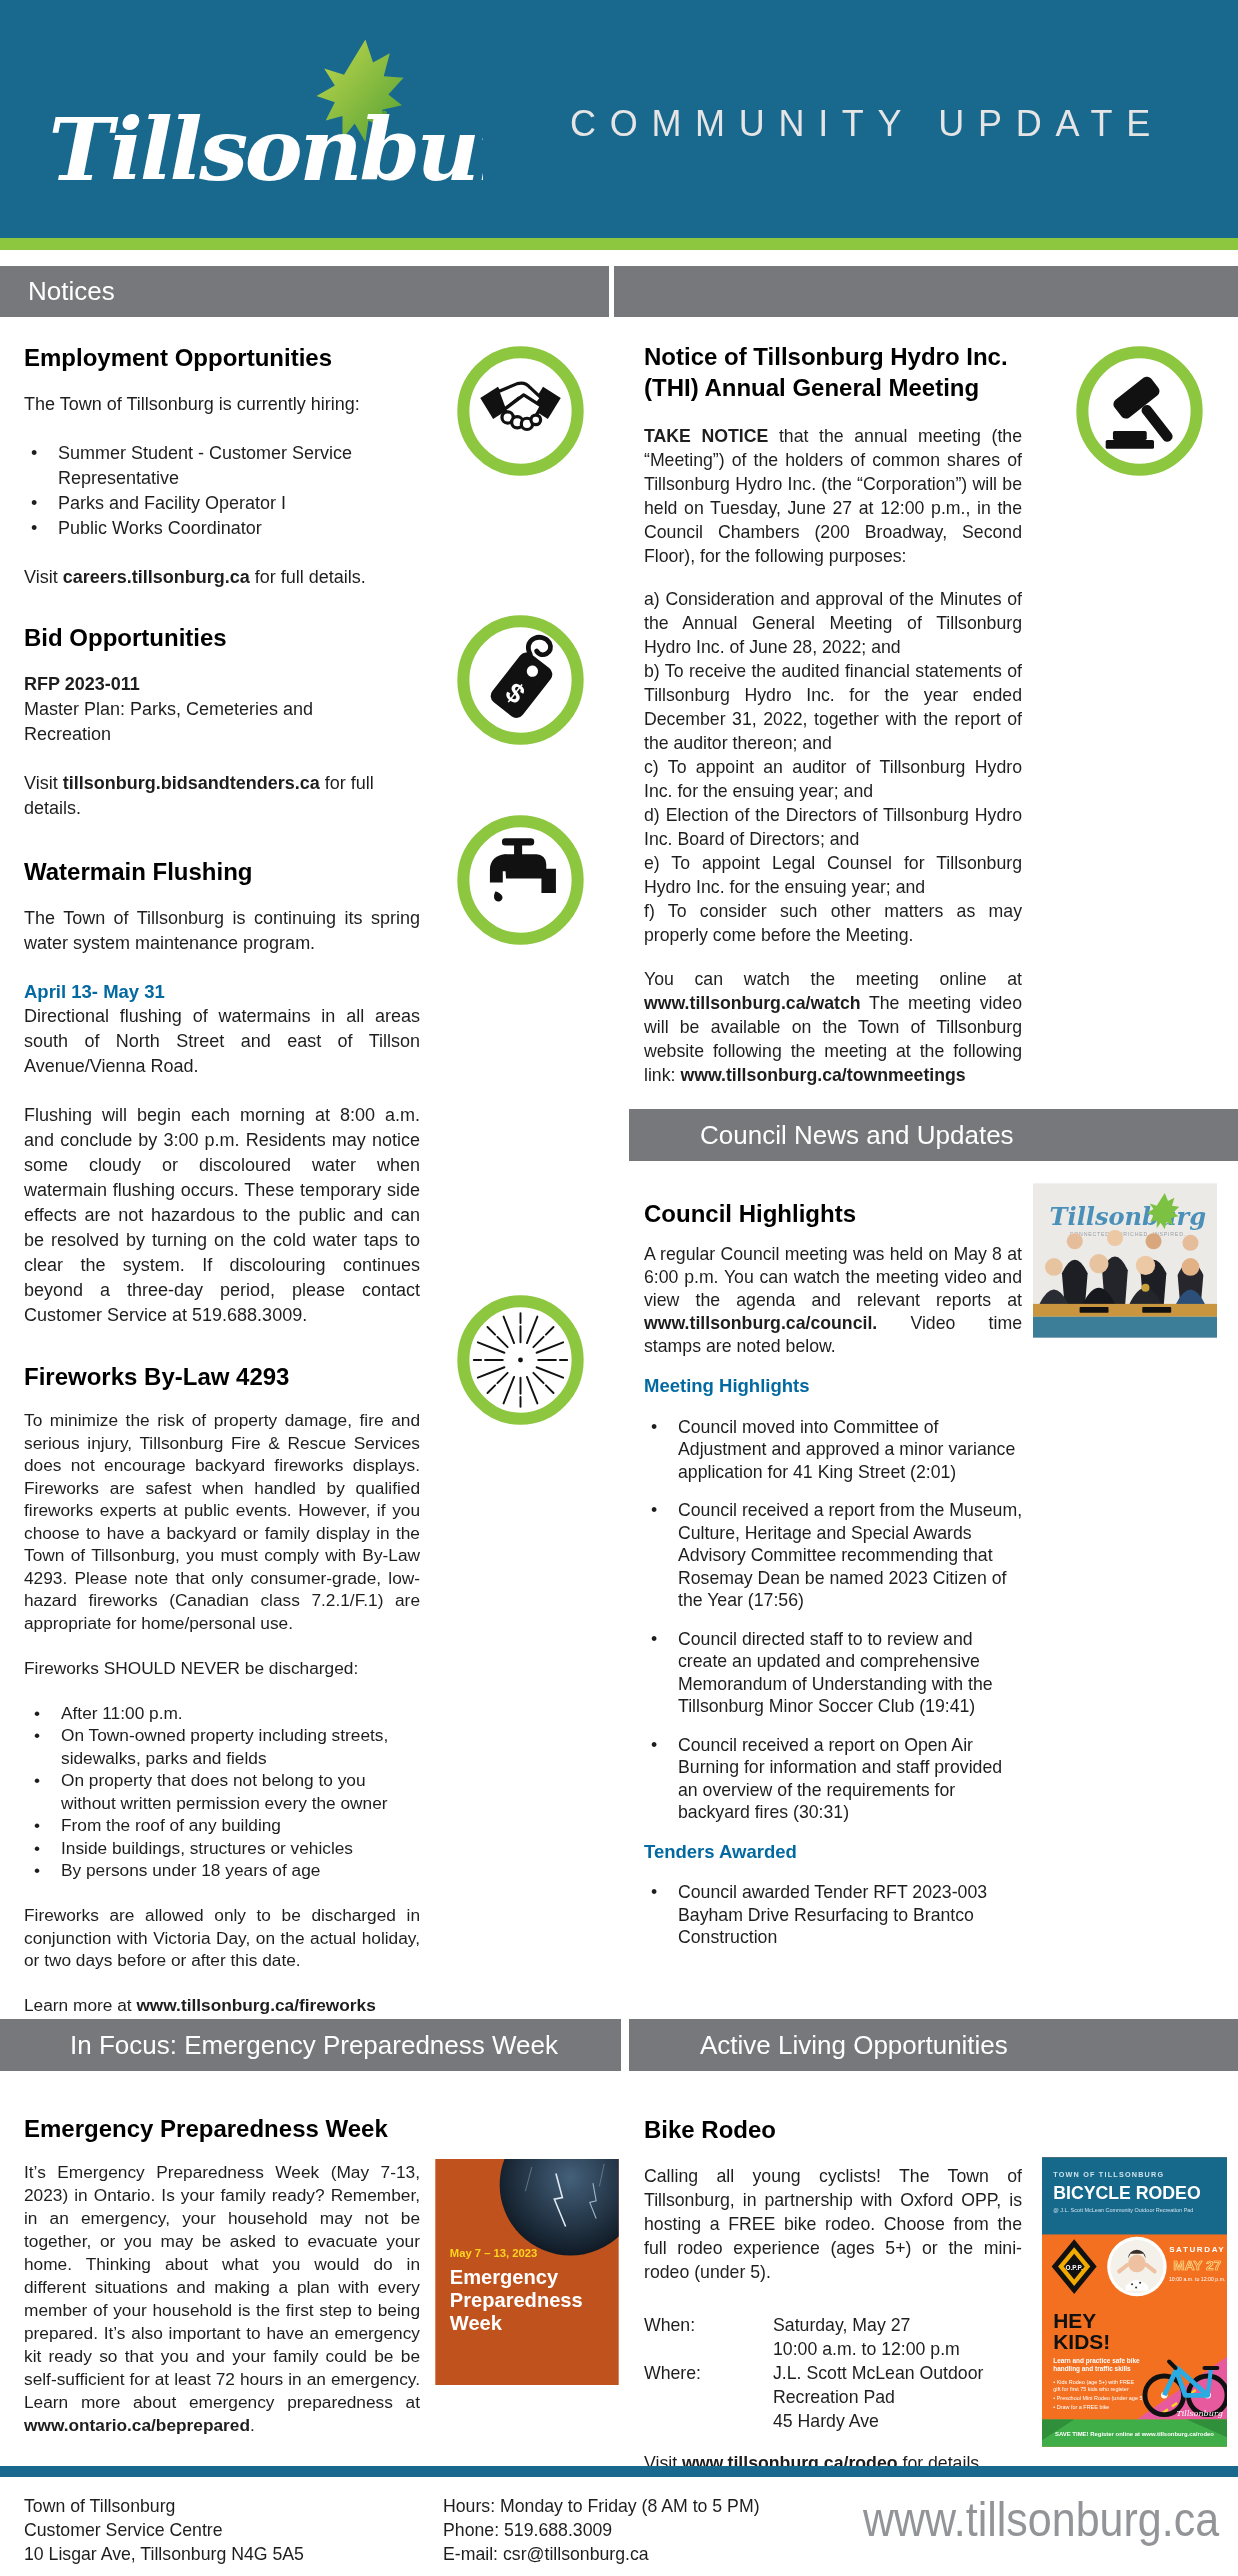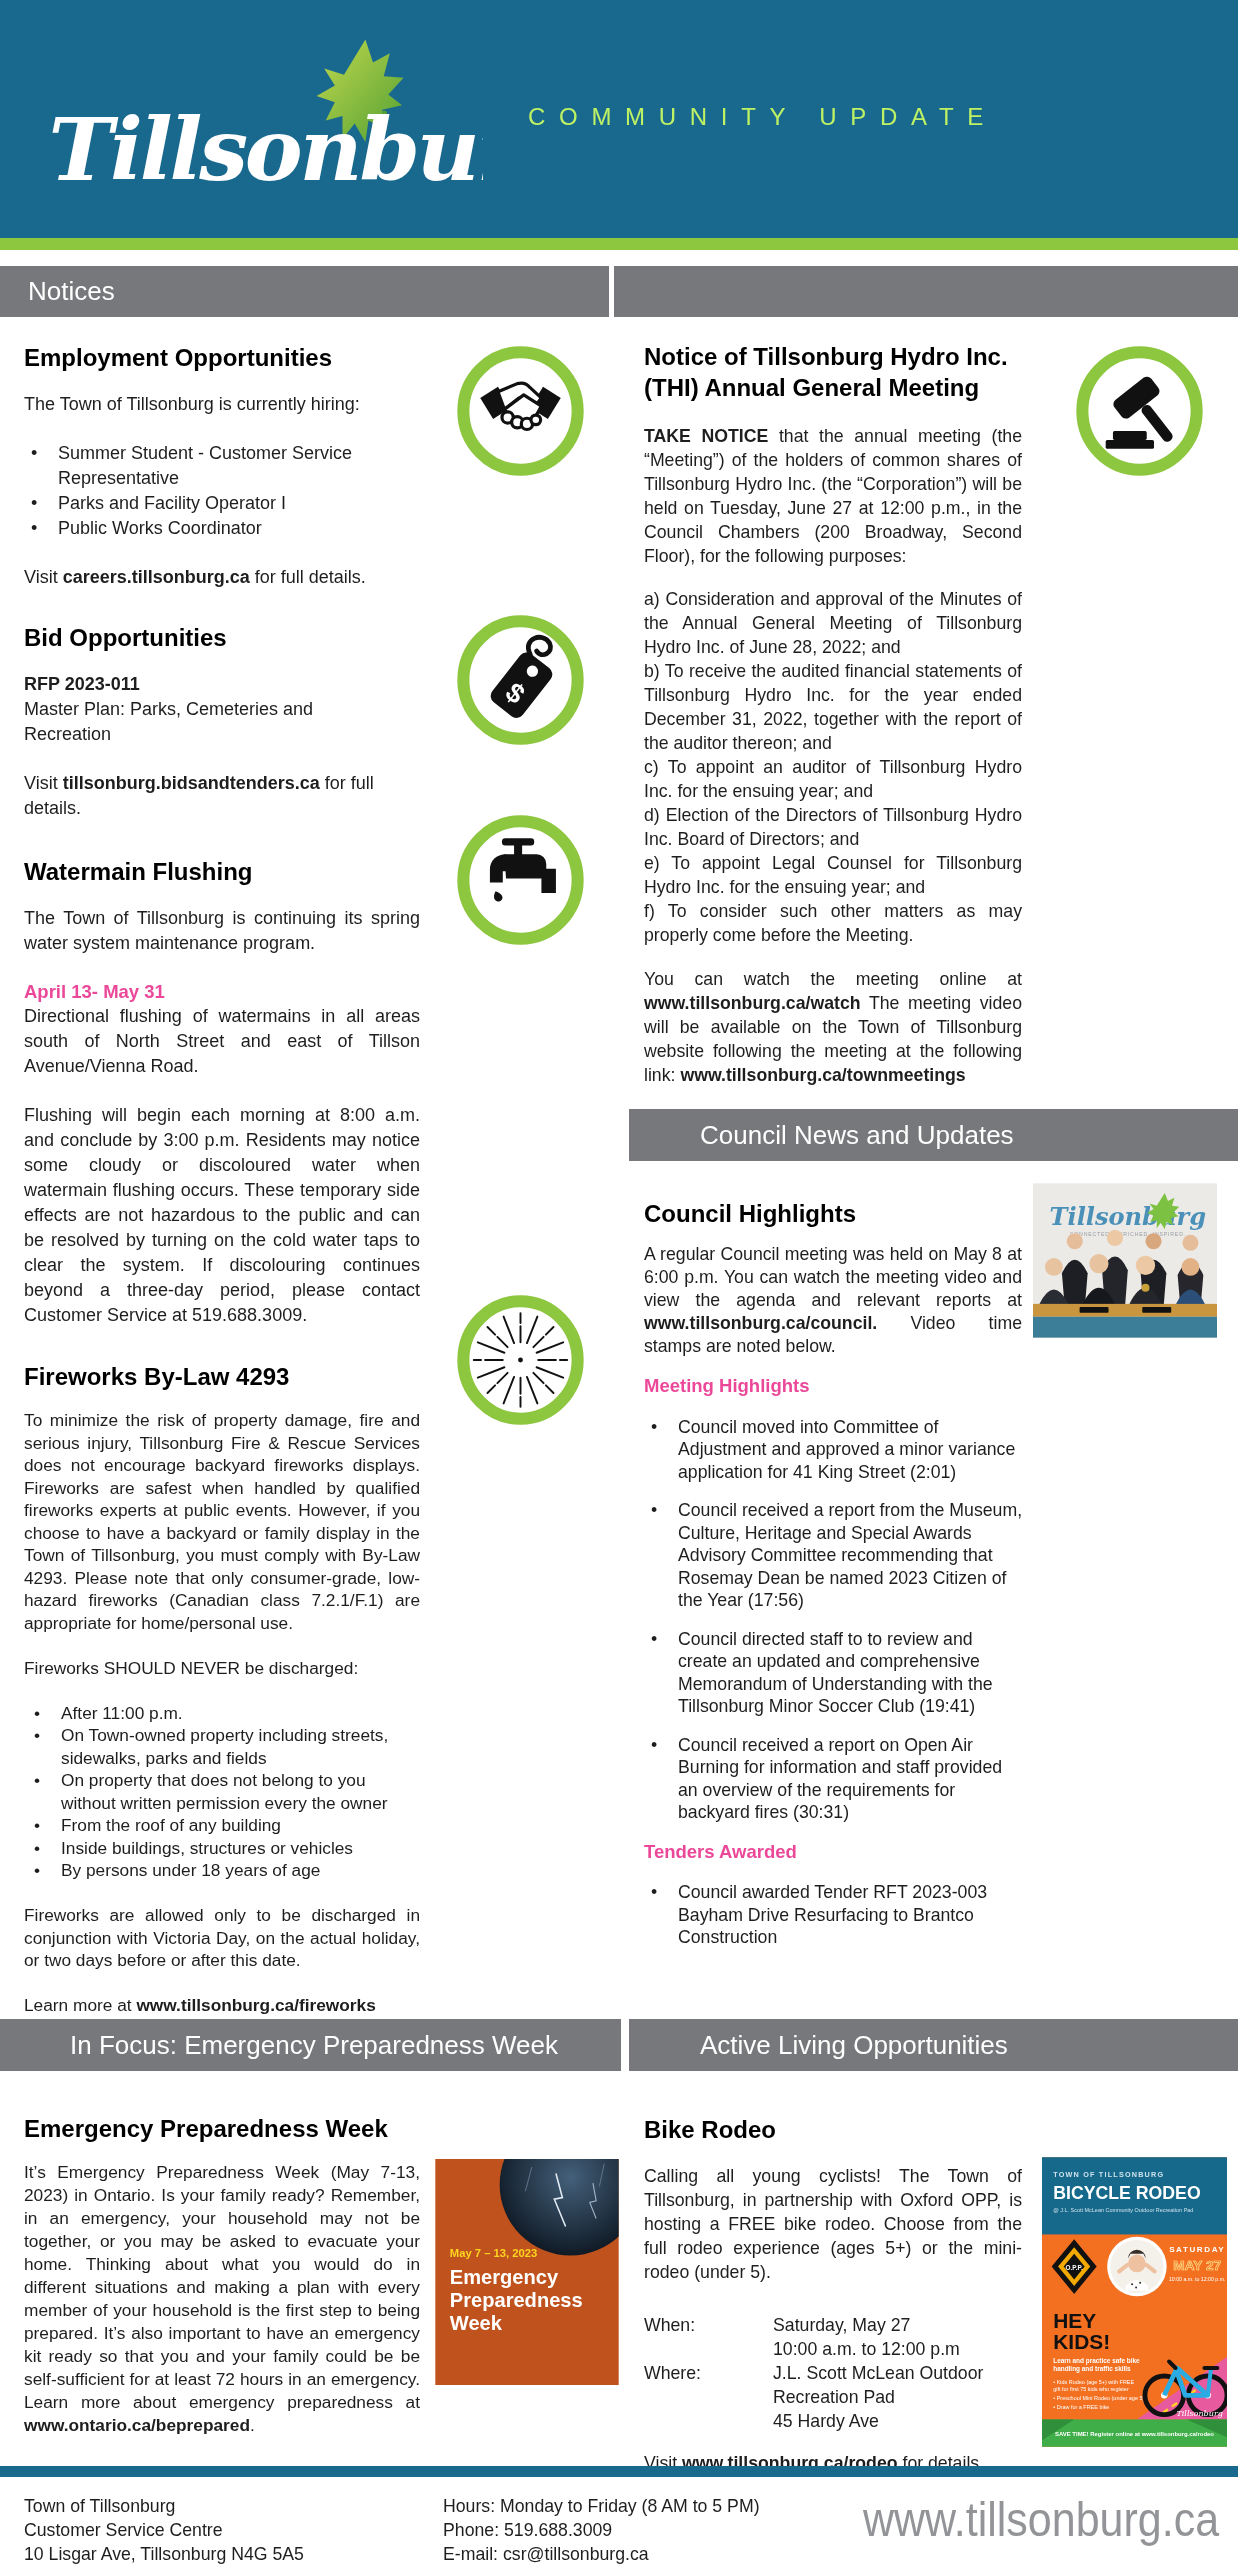--- a/index.html
+++ b/index.html
@@ -1,42 +1,42 @@
 <!DOCTYPE html>
 <html style="font-size:13px"><head>
 <meta charset="utf-8">
 <style>
   html,body{margin:0;padding:0;background:#ffffff;}
   .page{position:relative;width:1238px;height:2576px;background:#fff;overflow:hidden;
         font-family:"Liberation Sans","DejaVu Sans",sans-serif;color:#1e1e1e;}
   
   .header{position:absolute;left:0;top:0;width:1238px;height:238px;background:#19698e;}
   .logo{position:absolute;left:32px;top:14.5px;}
-  .header-title{position:absolute;left:528px;top:103px;color:#bef264;font-size:24px;
+  .header-title{position:absolute;left:570px;top:103px;color:#e5e5e5;font-size:36px;
                 font-weight:500;letter-spacing:13.7px;white-space:nowrap;}
   .green-stripe{position:absolute;left:0;top:238px;width:1238px;height:12px;background:#8dc63f;}
   
   .bar{position:absolute;background:#77787b;color:#fff;font-size:26px;display:flex;align-items:center;padding-left:24px;}
   .bar-notices{left:0;top:266px;width:1238px;height:51px;padding-left:4px;}
   .bar-notices span{padding-left:24px;}
   .bar-divider{position:absolute;left:609px;top:266px;width:4.8px;height:51px;background:#fff;}
   .bar-council{left:629px;top:1109px;width:609px;height:52px;}
   .bar-council span{padding-left:47px;}
   .bar-infocus{left:0;top:2019px;width:597px;height:52px;}
   .bar-infocus span{padding-left:46px;}
   .bar-active{left:629px;top:2019px;width:609px;height:52px;}
   .bar-active span{padding-left:47px;}
   
   .colL{position:absolute;left:24px;top:317px;width:396px;font-size:18px;line-height:25px;}
   .colR{position:absolute;left:644px;top:317px;width:378px;font-size:17.7px;line-height:24px;}
   .council-block{position:absolute;left:644px;top:1161px;width:378px;font-size:17.7px;line-height:22.5px;}
   .epw-block{position:absolute;left:24px;top:2083px;width:396px;font-size:17.3px;line-height:23px;}
   .bike-block{position:absolute;left:644px;top:2087px;width:378px;font-size:17.7px;line-height:24px;}
   h2{font-size:24px;line-height:27px;margin:27px 0 21px;font-weight:700;color:#000;}
-  h3{font-size:18.5px;line-height:24px;margin:0 0 0;font-weight:700;color:#ec4899;}
+  h3{font-size:18.5px;line-height:24px;margin:0 0 0;font-weight:700;color:#0369a1;}
   p{margin:0 0 24px;}
   .just{text-align:justify;}
   ul{list-style:none;margin:0 0 24px;padding:0 0 0 34px;}
   li{position:relative;}
   li::before{content:"\2022";position:absolute;left:-27px;}
   b,.b{font-weight:700;}
   .alt{font-size:17.3px;line-height:22.5px;}
   .alt ul{padding-left:37px;margin-bottom:22.5px;}
   .council-block li{margin-bottom:16px;text-align:left;}
   .council-block p{margin-bottom:16px;}

